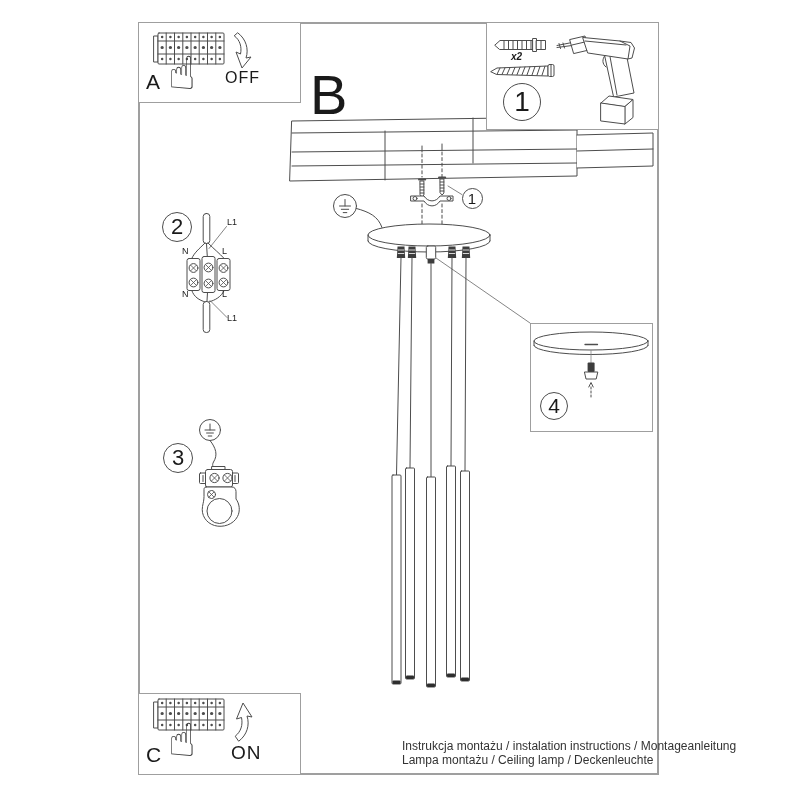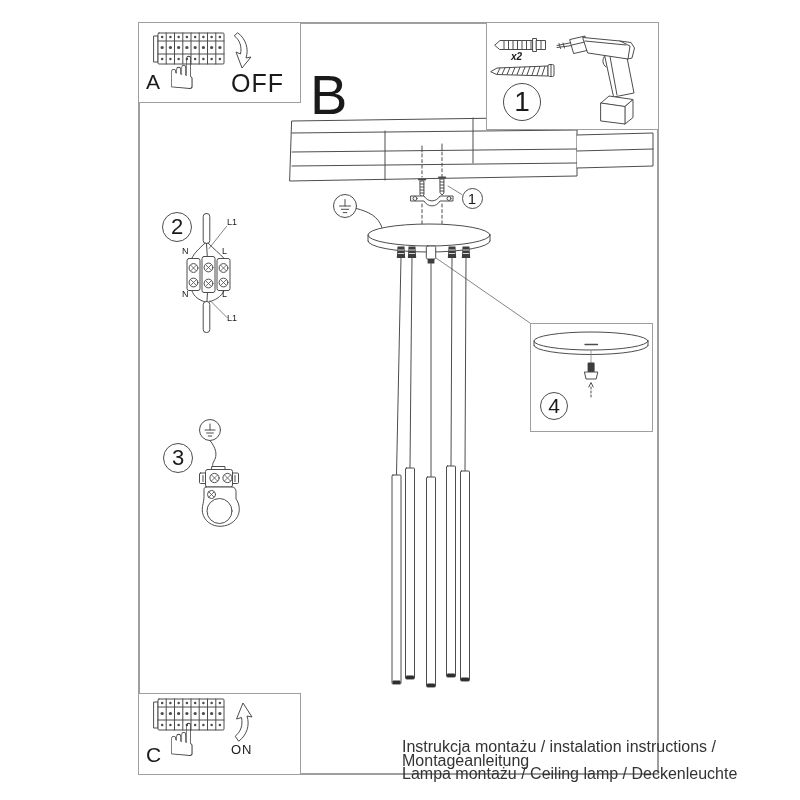--- a/index.html
+++ b/index.html
@@ -5,21 +5,21 @@
   html,body{margin:0;padding:0;background:#fff;}
   .stage{position:relative;width:800px;height:800px;background:#fff;overflow:hidden;
          font-family:"Liberation Sans",sans-serif;color:#1a1a1a;}
   .frame{position:absolute;box-sizing:border-box;background:transparent;
          border:2px solid #9f9f9f;}
   .box{position:absolute;box-sizing:border-box;background:#fff;border:1.5px solid #9f9f9f;}
   svg.layer{position:absolute;left:0;top:0;pointer-events:none;}
   .lbl{position:absolute;white-space:pre;line-height:1.05;}
   .circle-num{position:absolute;box-sizing:border-box;border:1.3px solid #4d4d4d;border-radius:50%;
               background:#fff;display:flex;align-items:center;justify-content:center;color:#1a1a1a;}
-  .footer{position:absolute;left:402px;top:740px;font-size:16px;color:#333;line-height:13.5px;}
+  .footer{position:absolute;left:402px;top:740px;font-size:12px;color:#333;line-height:13.5px;}
   .hand{position:absolute;color:#424242;font-family:"DejaVu Sans",sans-serif;}
 </style>
 </head>
 <body>
 
 <div class="stage">
 
   <div class="frame" style="left:138px;top:22px;width:521px;height:753px;"></div>
 
   <svg class="layer" width="800" height="800" viewBox="0 0 800 800" stroke="#4d4d4d" fill="none" stroke-width="1" stroke-linecap="round" stroke-linejoin="round">
@@ -206,25 +206,25 @@
       <path d="M585,344.5 H597.5" stroke-width="1.3"></path>
       <path d="M591,350.5 V363" stroke="#888" stroke-width="0.8"></path>
       <rect x="587.6" y="362.5" width="7" height="9.5" rx="1" fill="#3d3d3d" stroke="none"></rect>
       <path d="M584.8,372 L597.8,372 L596.2,379 L586.4,379 Z" fill="#fff"></path>
       <path d="M591,397 V385" stroke-dasharray="2,2"></path>
       <path d="M588.8,387 L591,382.5 L593.2,387"></path>
     </g>
   </svg>
 
   <span class="lbl" style="left:146px;top:71px;font-size:21px;">A</span>
-  <span class="lbl" style="left:231px;top:70px;font-size:25px;letter-spacing:1px;text-align:right;">OFF</span>
+  <span class="lbl" style="left:225px;top:70px;font-size:16px;letter-spacing:1px;text-align:right;">OFF</span>
   <span class="hand" style="left:168px;top:46px;font-size:46px;">☝</span>
 
   <span class="lbl" style="left:146px;top:744px;font-size:21px;">C</span>
-  <span class="lbl" style="left:231px;top:743px;font-size:13px;letter-spacing:1px;">ON</span>
+  <span class="lbl" style="left:231px;top:743px;font-size:19px;letter-spacing:1px;">ON</span>
   <span class="hand" style="left:168px;top:713px;font-size:46px;">☝</span>
 
   <span class="lbl" style="left:310px;top:66px;font-size:56px;">B</span>
 
   <span class="lbl" style="left:511px;top:52px;font-size:10px;font-style:italic;font-weight:bold;">x2</span>
   <div class="circle-num" style="left:503px;top:83px;width:38px;height:38px;font-size:28px;">1</div>
 
   <div class="circle-num" style="left:461.5px;top:187.5px;width:21px;height:21px;font-size:15px;">1</div>
 
   <div class="circle-num" style="left:162px;top:212px;width:30px;height:30px;font-size:22px;">2</div>

